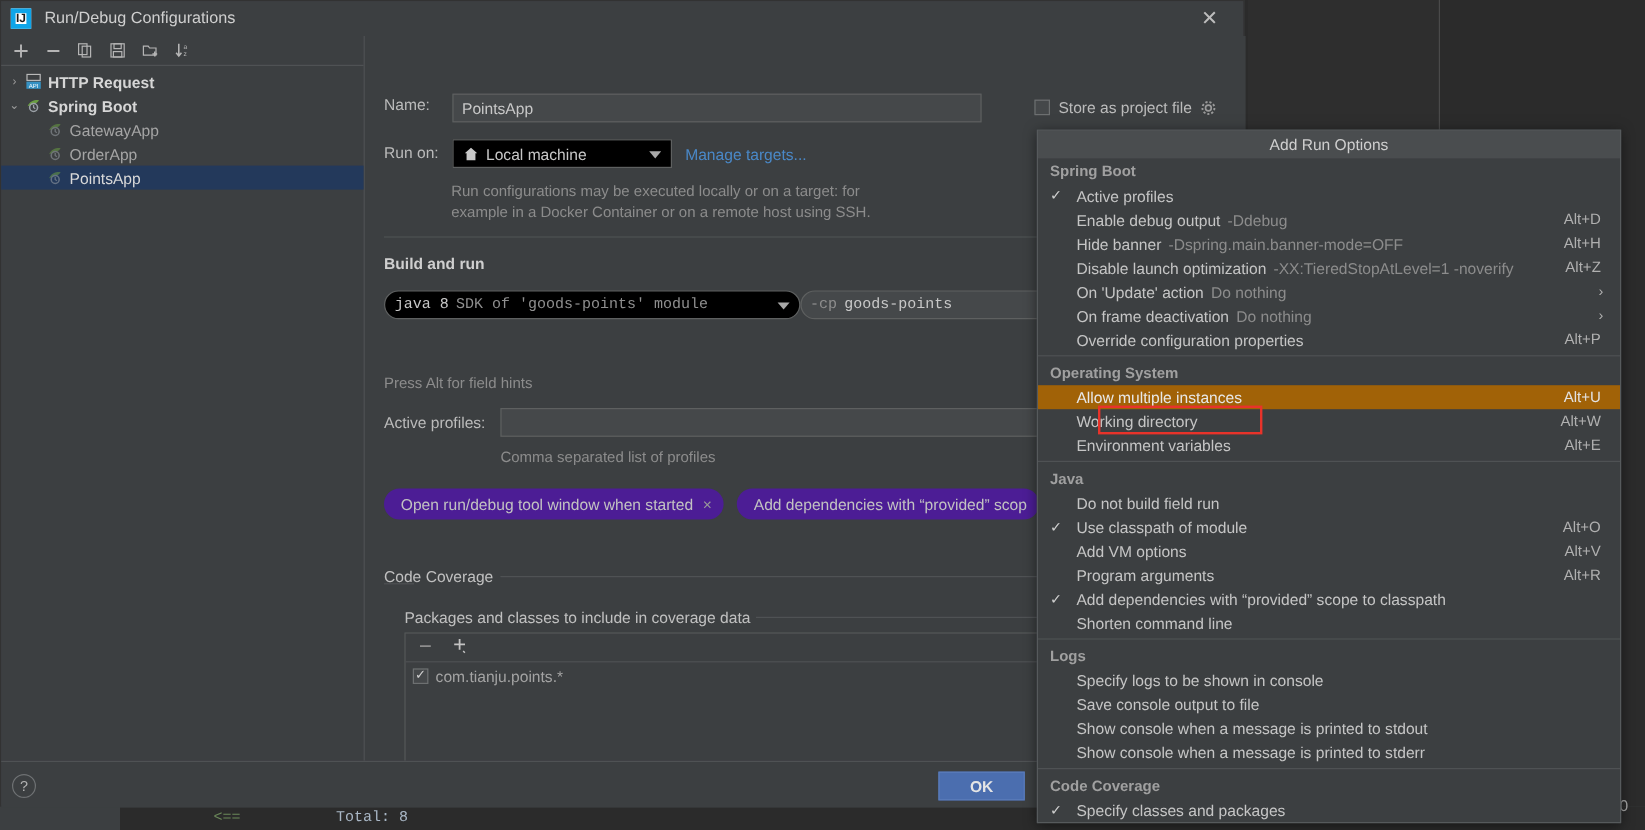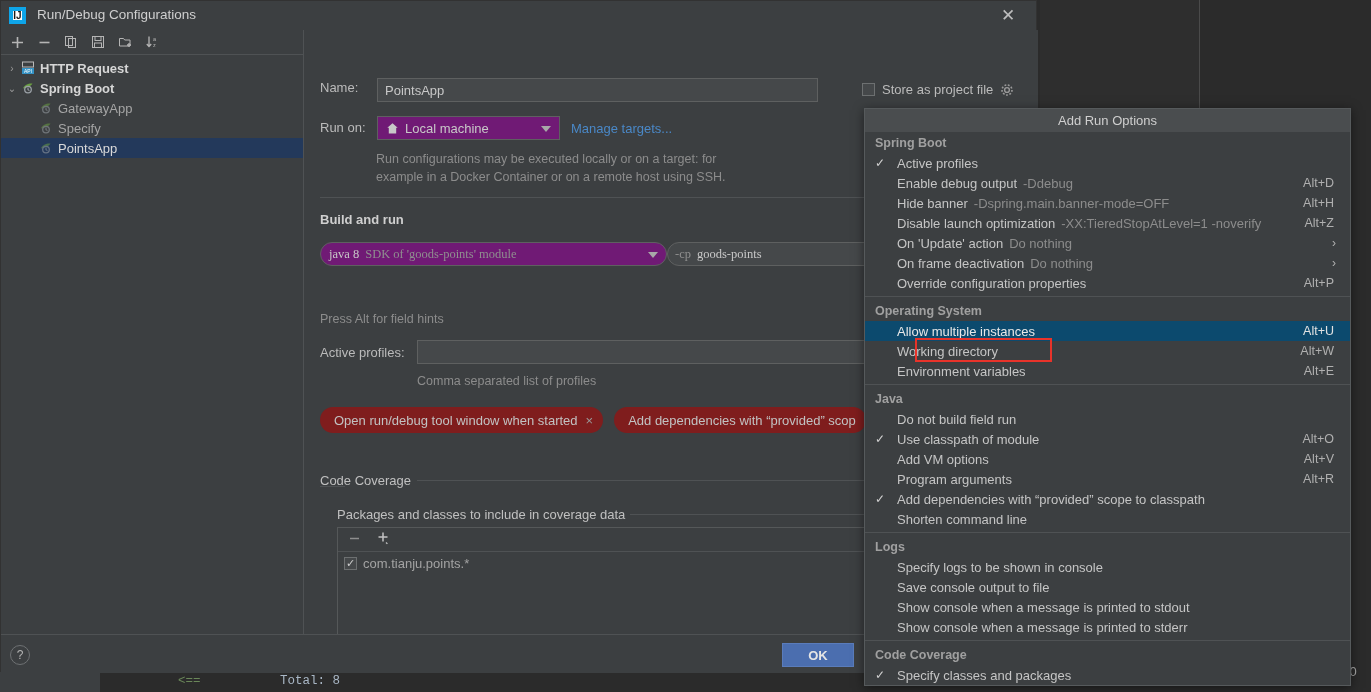--- a/index.html
+++ b/index.html
@@ -51,33 +51,33 @@
   .t-label.dim { color:#a5a5a5; }
   .t-label.sel { color:#d9d9d9; }
   .edit-templates { position:absolute; left:6px; top:602px; color:#4a88c7; font-size:12.5px; cursor:pointer; }
 
   
   .form-pane { position:absolute; left:304px; top:29px; width:733px; height:604px; background:#3c3f41; overflow:hidden; }
   .row { position:absolute; display:flex; align-items:center; }
   .lbl { font-size:13px; color:#bbbbbb; }
   .txtfield { background:#45484a; border:1px solid #5e6060; height:24px; color:#c8c8c8;
               font-size:13px; padding:0 7px; display:flex; align-items:center; }
-  .combo { background:#701a75; border:1px solid #5e6060; height:24px; display:flex; align-items:center;
+  .combo { background:#000000; border:1px solid #5e6060; height:24px; display:flex; align-items:center;
            padding-left:8px; position:relative; color:#c8c8c8; font-size:13px; }
   .combo .caret { position:absolute; right:8px; top:9px; width:0; height:0;
       border-left:5px solid transparent; border-right:5px solid transparent; border-top:6px solid #a8a8a8; }
   .link { color:#4a88c7; font-size:13px; cursor:pointer; }
   .hint { color:#8c8c8c; font-size:12.5px; }
   .sect-title { font-weight:bold; color:#cfcfcf; font-size:13px; }
   .hr { position:absolute; height:1px; background:#4f5254; }
 
-  .mono { font-family:Liberation Serif, serif; font-size:12.5px;border-radius:12px; }
+  .mono { font-family:Liberation Mono, monospace; font-size:12.5px;border-radius:12px; }
   .mono .dim { color:#8f8f8f; }
 
-  .chip { height:26px; border-radius:13px; background:#7f1d1d; display:flex; align-items:center;
+  .chip { height:26px; border-radius:13px; background:#4c1d95; display:flex; align-items:center;
           padding:0 10px 0 14px; font-size:13px; color:#c2c2c2; }
   .chip .x { margin-left:8px; color:#9a9a9a; font-size:13px; cursor:pointer; }
 
   .cc-box { position:absolute; border:1px solid #555859; background:#3c3f41; }
   .cc-toolbar { height:24px; border-bottom:1px solid #4f5254; display:flex; align-items:center; gap:6px; padding-left:10px; color:#9a9a9a; }
   .cc-item { display:flex; align-items:center; height:22px; padding-left:6px; font-size:13px; color:#a3a3a3; }
   .cb { width:13px; height:13px; border:1px solid #6d7071; background:#45484a; margin-right:6px;
         display:flex; align-items:center; justify-content:center; flex:none; }
   .cb.checked::after { content:"✓"; color:#cfcfcf; font-size:11px; line-height:11px; }
 
@@ -94,21 +94,21 @@
 
   
   .menu { position:absolute; left:864px; top:108px; width:487px; background:#3c3f41;
           border:1px solid #565a5c; box-shadow:0 2px 10px rgba(0,0,0,.5); }
   .menu-header { height:23px; background:#4a4d4f; display:flex; align-items:center; justify-content:center;
                  font-size:13px; color:#cfcfcf; }
   .menu-group { font-weight:bold; font-size:12.5px; color:#a0a0a0; padding:4px 0 3px 10px; }
   .menu-sep { height:1px; background:#4f5254; margin:3px 0; }
   .mi { position:relative; height:20px; display:flex; align-items:center; padding-left:10px; font-size:13px;
         color:#c5c5c5; cursor:pointer; white-space:nowrap; }
-  .mi.highlight { background:#0c4a6e; }
+  .mi.highlight { background:#a16207; }
   .mi .check { width:22px; flex:none; color:#cfcfcf; font-size:12px; }
   .mi .mlabel { color:#c5c5c5; }
   .mi.highlight .mlabel { color:#e8e8e8; }
   .mi .mval { color:#8c8c8c; margin-left:6px; }
   .mi .accel { position:absolute; right:16px; color:#b0b0b0; font-size:12.5px; }
   .mi.highlight .accel { color:#e2e2e2; }
   .mi .submenu-arrow { position:absolute; right:14px; color:#b0b0b0; font-size:12px; }
   .red-box { position:absolute; left:915px; top:338px; width:137px; height:24px;
              border:2px solid #e8332a; pointer-events:none; }
 </style>
@@ -210,21 +210,21 @@
           </div>
           <div class="tree-row" style="padding-left: 22px;">
             <span class="tw"></span>
             <span class="t-icon">
               <svg width="15" height="14" viewBox="0 0 15 14" style="opacity:0.55">
                 <path d="M2 7.5c1.5-4 6-5.5 9.5-5 -1 1.8-3 3-5 3.4" fill="#6a9e42"></path>
                 <circle cx="7" cy="8.6" r="3.3" fill="none" stroke="#9aa0a6" stroke-width="1.3"></circle>
                 <path d="M7 6.6v2l1.4 1" stroke="#9aa0a6" stroke-width="1.1" fill="none"></path>
               </svg>
             </span>
-            <span class="t-label dim">Specify</span>
+            <span class="t-label dim">OrderApp</span>
           </div>
           <div class="tree-row selected" style="padding-left: 22px;">
             <span class="tw"></span>
             <span class="t-icon">
               <svg width="15" height="14" viewBox="0 0 15 14" style="opacity:0.55">
                 <path d="M2 7.5c1.5-4 6-5.5 9.5-5 -1 1.8-3 3-5 3.4" fill="#6a9e42"></path>
                 <circle cx="7" cy="8.6" r="3.3" fill="none" stroke="#9aa0a6" stroke-width="1.3"></circle>
                 <path d="M7 6.6v2l1.4 1" stroke="#9aa0a6" stroke-width="1.1" fill="none"></path>
               </svg>
             </span>

